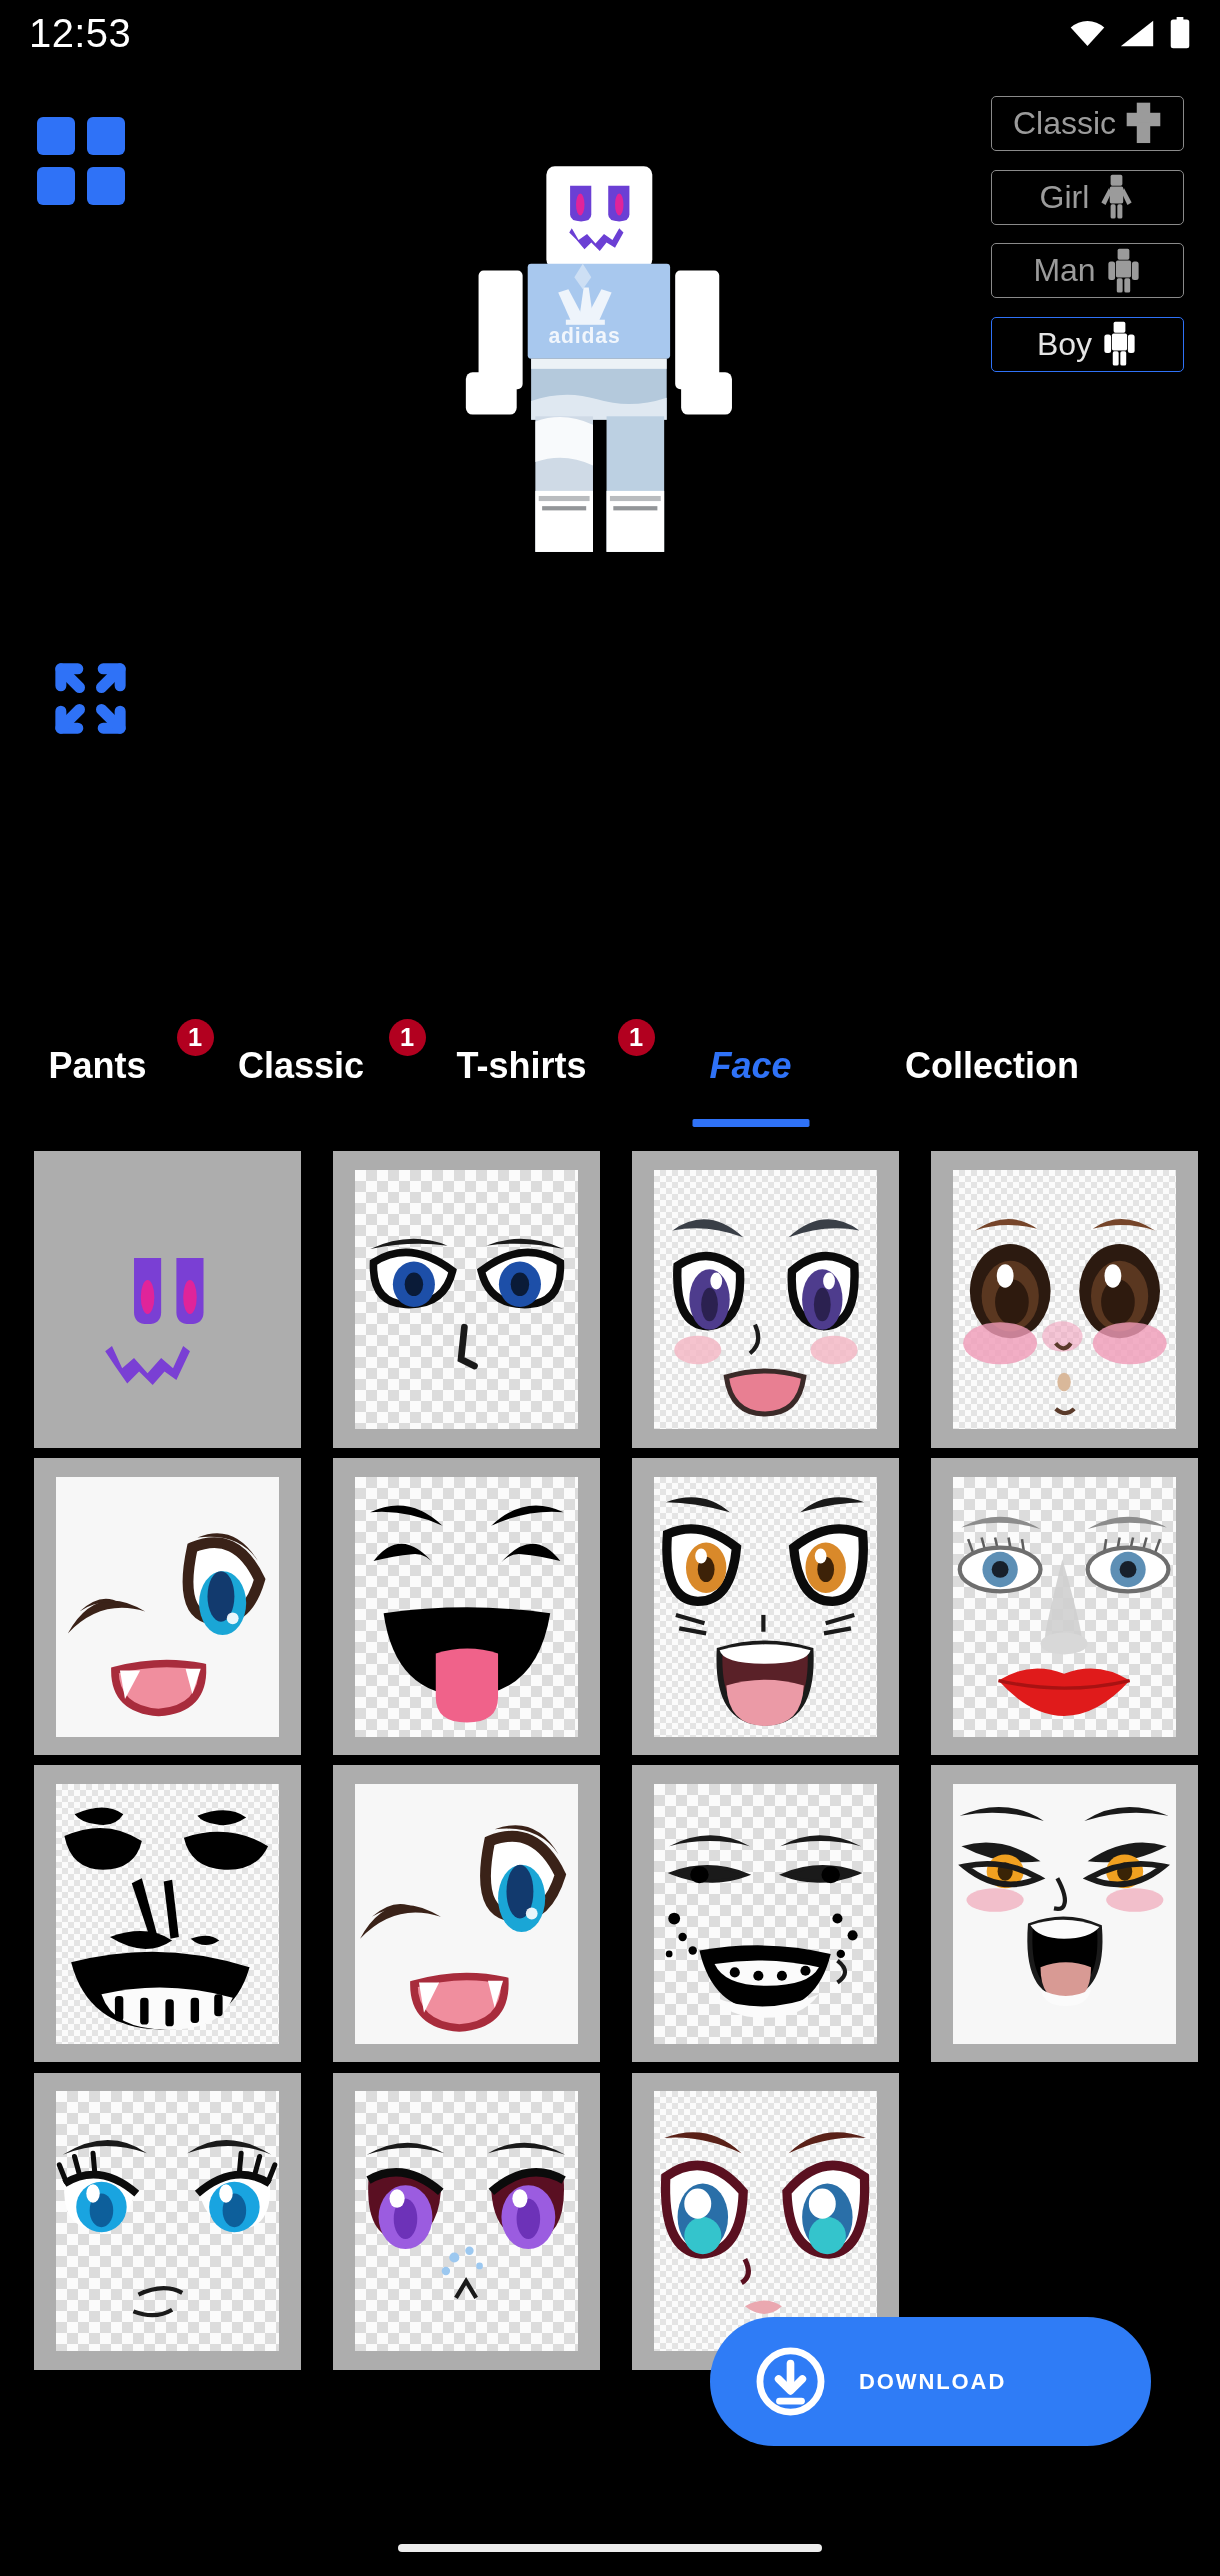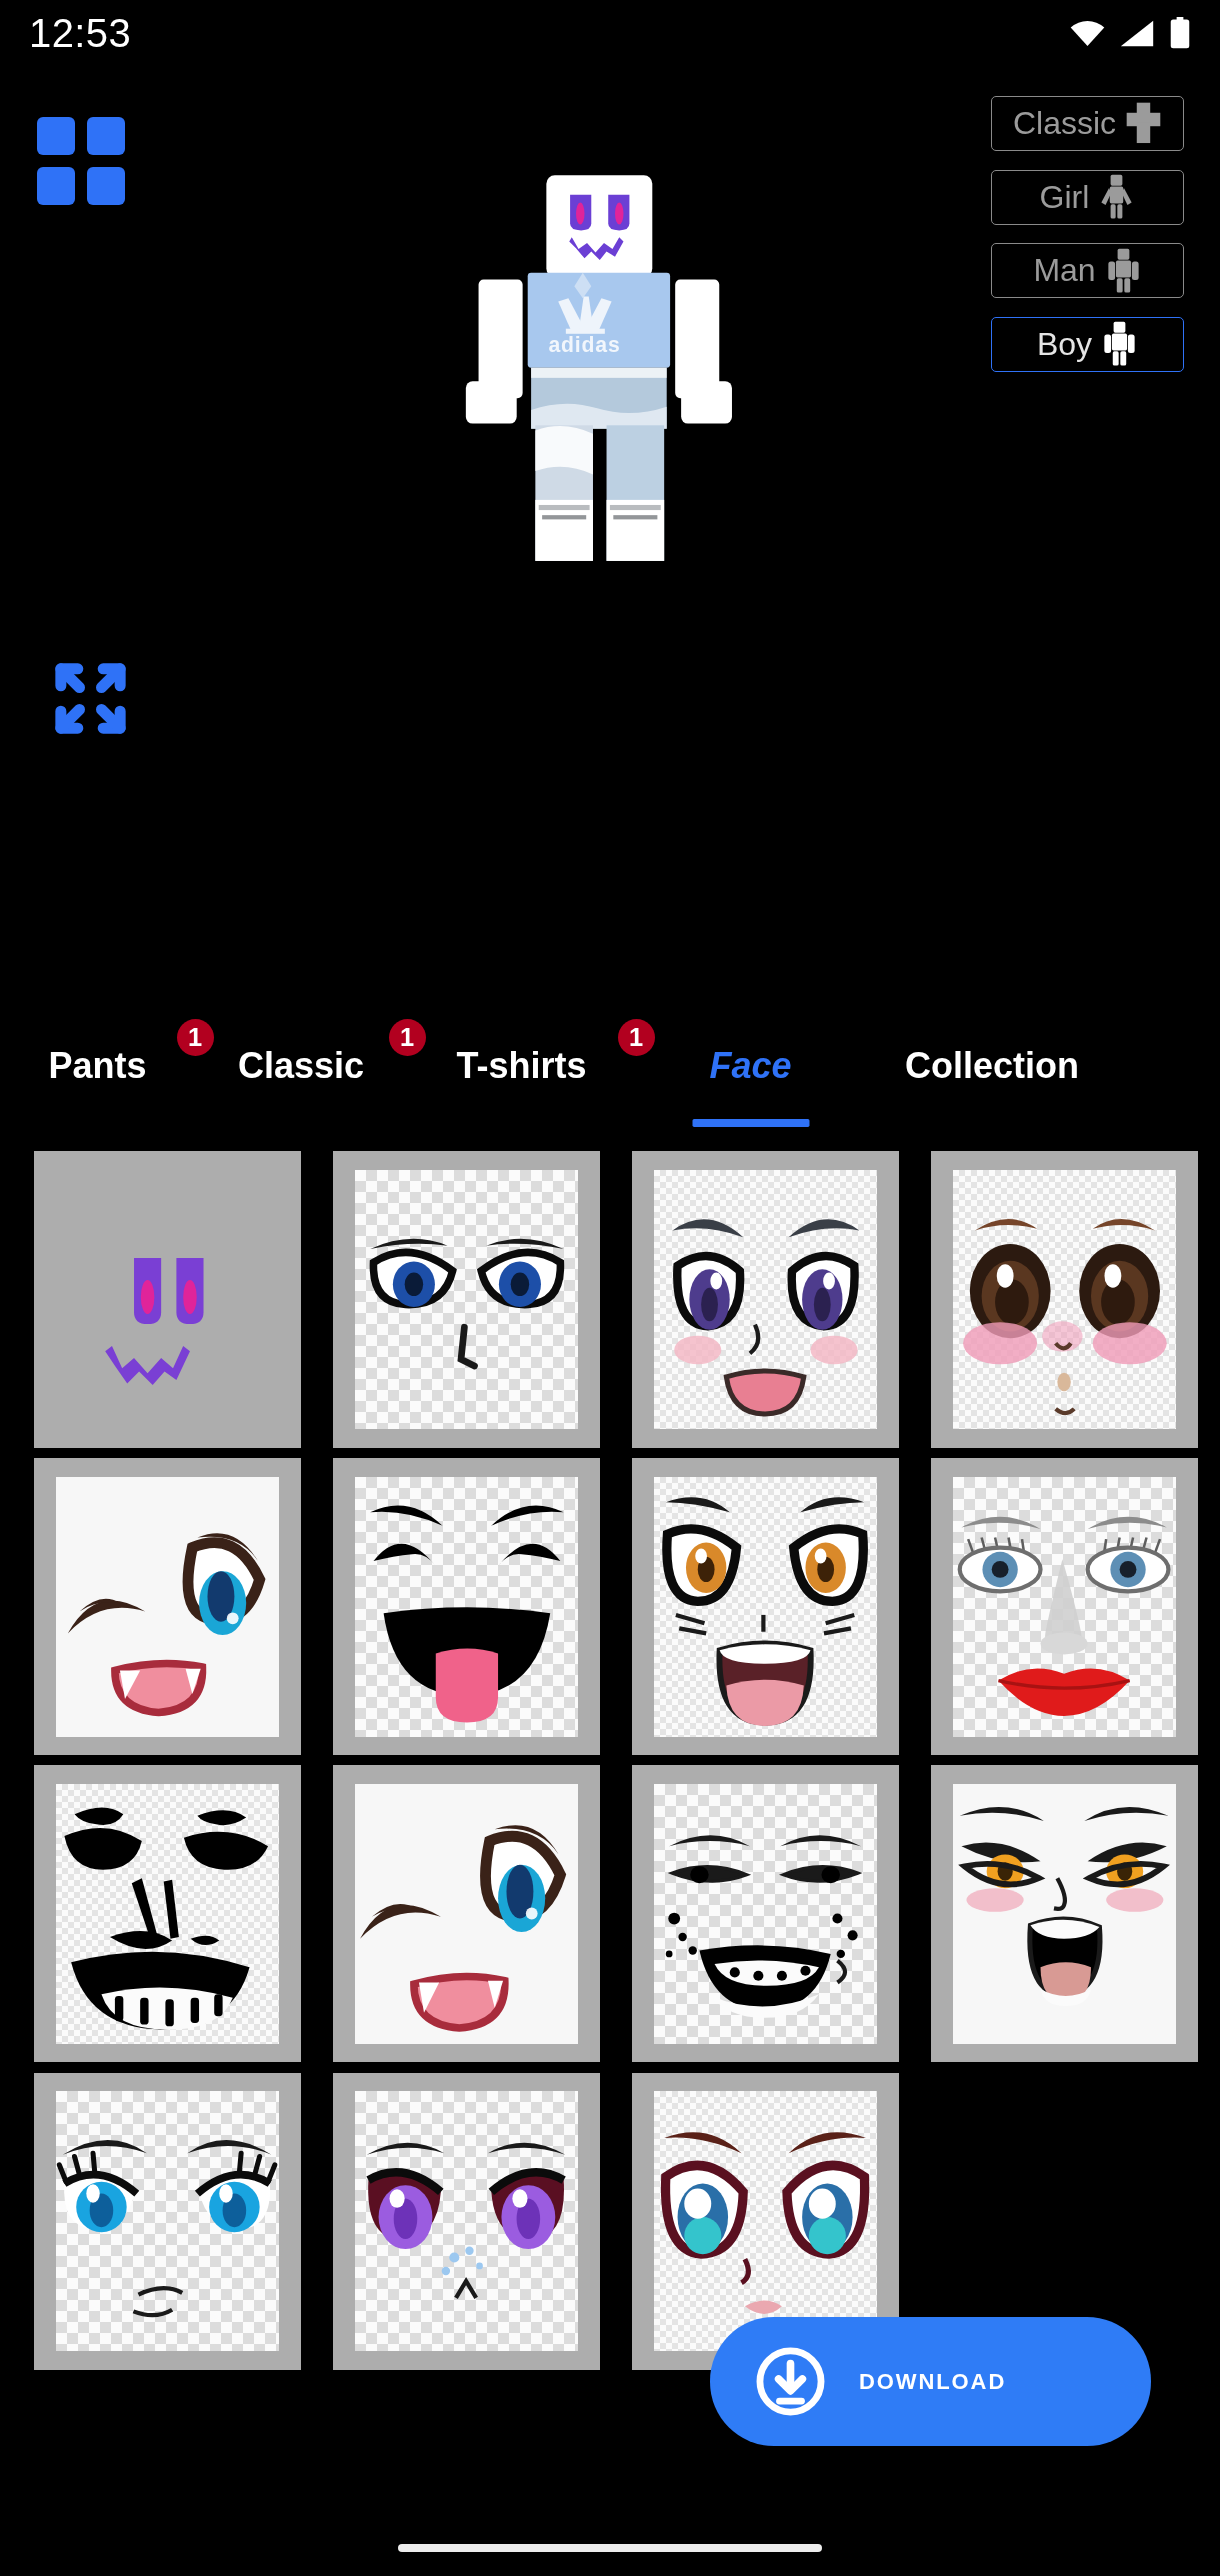--- a/index.html
+++ b/index.html
@@ -28,21 +28,21 @@
   .grid-icon {
     position: absolute; left: 37px; top: 117px;
     width: 88px; height: 88px;
     display: grid; grid-template-columns: 1fr 1fr; grid-template-rows: 1fr 1fr;
     gap: 12px;
   }
   .grid-icon i { display: block; background: #2f72f7; border-radius: 6px; }
 
   
   .avatar-wrap {
-    position: absolute; left: 415px; top: 171px; width: 339px; height: 551px;
+    position: absolute; left: 415px; top: 162px; width: 339px; height: 551px;
   }
   .avatar-svg { display: block; width: 339px; height: 551px; }
 
   
   .expand-icon {
     position: absolute; left: 49px; top: 657px; width: 83px; height: 83px;
   }
 
   
   .type-buttons {

